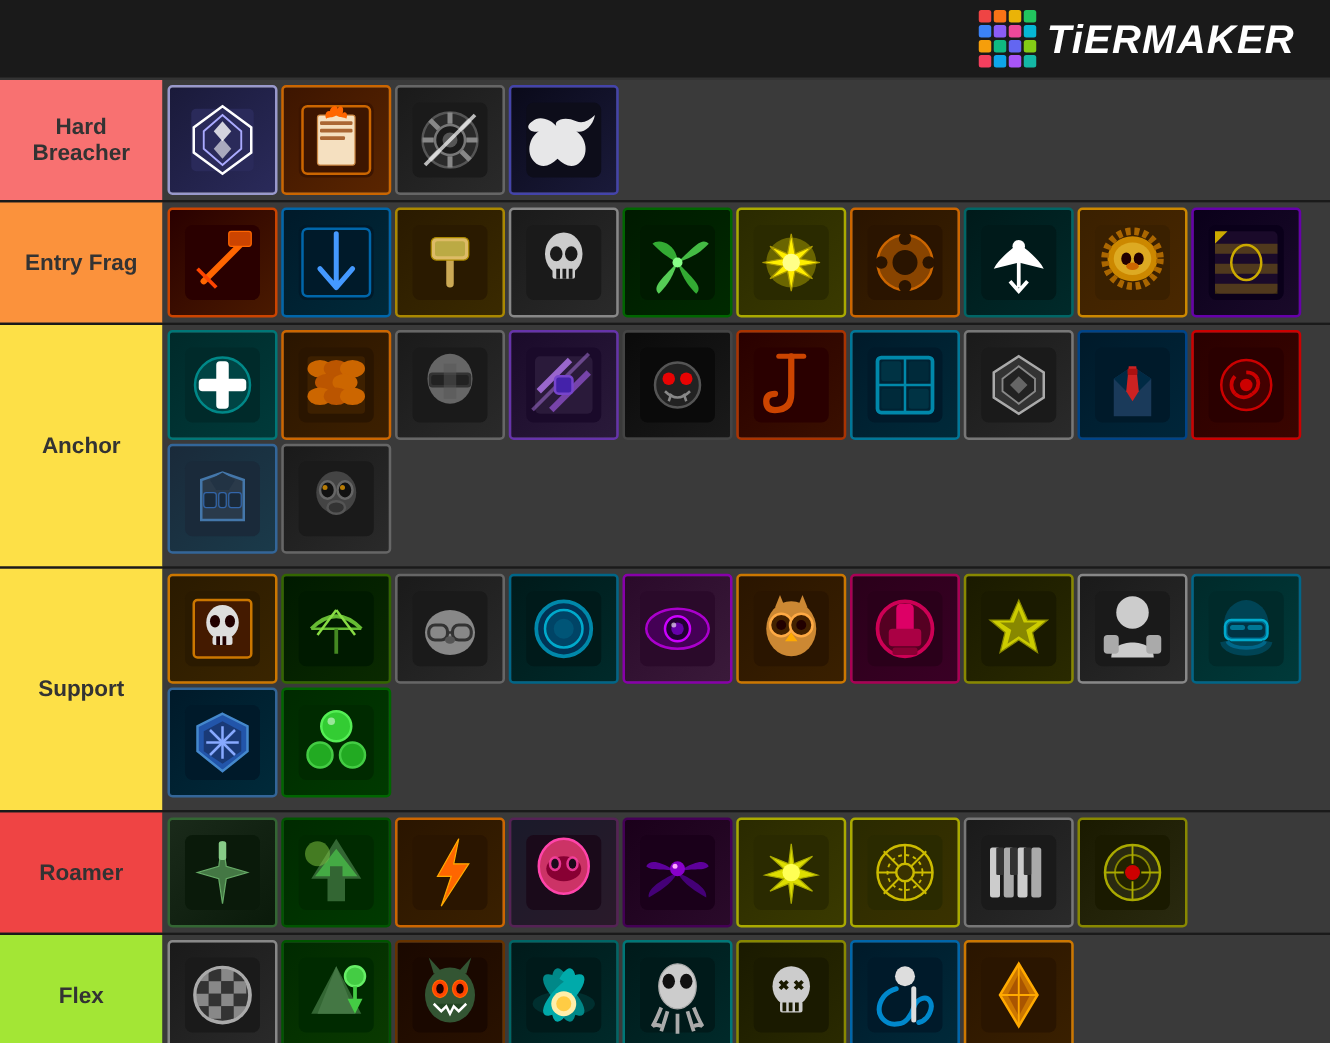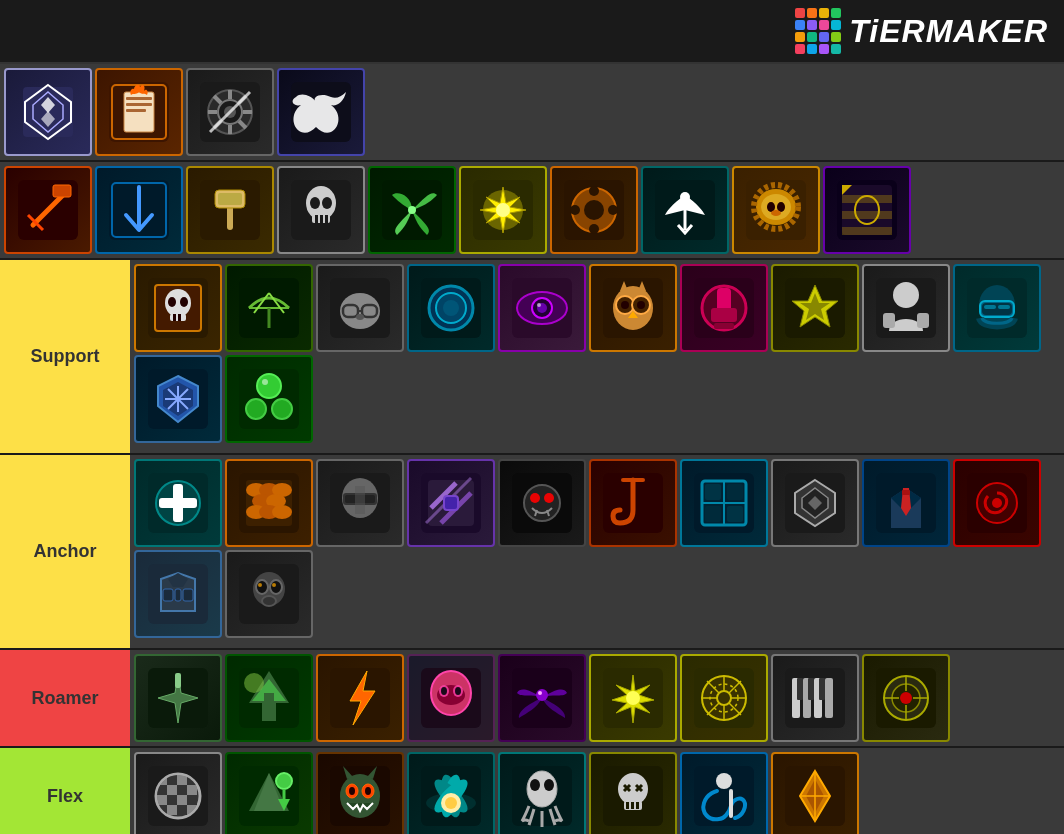--- a/index.html
+++ b/index.html
@@ -7,21 +7,21 @@
       background: #2a2a2a;
       font-family: Arial, sans-serif;
       width: 1064px;
       min-height: 834px;
     }
     .header {
       background: #1a1a1a;
       display: flex;
       align-items: center;
       justify-content: flex-end;
-      padding: 8px 16px;
+      padding: 8px 28px;
       border-bottom: 2px solid #333;
     }
     .tiermaker-logo {
       display: flex;
       align-items: center;
       gap: 8px;
     }
     .logo-grid {
       display: grid;
       grid-template-columns: repeat(4, 10px);
@@ -128,20 +128,21 @@
         <div class="logo-dot" style="background:#a855f7"></div>
         <div class="logo-dot" style="background:#14b8a6"></div>
       </div>
       <div class="logo-text">TiERMAKER</div>
     </div>
   </div>
 
   <div class="tier-table">
 
     <div class="tier-row row-hard-breacher">
+      <div class="tier-label">Hard<br>Breacher</div>
       <div class="tier-items">
 
         <div class="operator-icon" style="background: linear-gradient(135deg, #1a1a3a, #2a2a5a); border-color: #9999cc;">
           <svg width="70" height="70" viewBox="0 0 70 70">
             <rect x="10" y="10" width="50" height="50" rx="4" fill="#2a2a5a"></rect>
             <polygon points="35,8 58,25 58,45 35,62 12,45 12,25" fill="none" stroke="white" stroke-width="2"></polygon>
             <polygon points="35,15 50,28 50,42 35,55 20,42 20,28" fill="none" stroke="#aaaaff" stroke-width="1.5"></polygon>
             <path d="M28,28 L35,20 L42,28 L35,36 Z" fill="white" opacity="0.8"></path>
             <path d="M28,42 L35,34 L42,42 L35,50 Z" fill="white" opacity="0.6"></path>
           </svg>
@@ -188,20 +189,21 @@
           <svg width="70" height="70" viewBox="0 0 70 70">
             <rect x="5" y="5" width="60" height="60" rx="6" fill="#0d0d1a"></rect>
 
             <path d="M10,20 C15,15 25,18 30,25 C25,20 35,15 45,20 C50,22 55,20 60,15 C58,25 50,30 45,28 C55,35 55,50 45,55 C40,57 35,55 30,50 C25,55 20,57 15,55 C5,50 5,35 15,28 C10,30 2,25 10,20Z" fill="white" opacity="0.9"></path>
           </svg>
         </div>
       </div>
     </div>
 
     <div class="tier-row row-entry-frag">
+      <div class="tier-label">Entry Frag</div>
       <div class="tier-items">
 
         <div class="operator-icon" style="background: linear-gradient(135deg, #2a0000, #4a1a00); border-color: #cc4400;">
           <svg width="70" height="70" viewBox="0 0 70 70">
             <rect x="5" y="5" width="60" height="60" rx="6" fill="#2a0000"></rect>
             <path d="M20,50 L50,20" stroke="#ff6600" stroke-width="5" stroke-linecap="round"></path>
             <rect x="40" y="10" width="18" height="12" rx="2" fill="#cc4400" stroke="#ff6600" stroke-width="1"></rect>
             <path d="M15,40 L30,55" stroke="#ff4400" stroke-width="3"></path>
           </svg>
         </div>
@@ -302,181 +304,20 @@
           <svg width="70" height="70" viewBox="0 0 70 70">
             <rect x="5" y="5" width="60" height="60" rx="6" fill="#0a001a"></rect>
 
             <rect x="10" y="10" width="50" height="50" rx="4" fill="#1a0a2a"></rect>
             <path d="M10,20 L10,10 L20,10Z" fill="#ccaa00"></path>
             <rect x="10" y="20" width="50" height="8" fill="#ccaa00" opacity="0.3"></rect>
             <rect x="10" y="36" width="50" height="8" fill="#ccaa00" opacity="0.3"></rect>
             <rect x="10" y="52" width="50" height="8" fill="#ccaa00" opacity="0.3"></rect>
 
             <ellipse cx="35" cy="35" rx="12" ry="14" fill="none" stroke="#ccaa00" stroke-width="2"></ellipse>
-          </svg>
-        </div>
-      </div>
-    </div>
-
-    <div class="tier-row row-support" style="min-height:195px;">
-      <div class="tier-label">Support</div>
-      <div class="tier-items">
-
-        <div class="operator-icon" style="background: linear-gradient(135deg, #2a1a00, #3a2500); border-color: #cc7700;">
-          <svg width="70" height="70" viewBox="0 0 70 70">
-            <rect x="5" y="5" width="60" height="60" rx="6" fill="#2a1a00"></rect>
-
-            <rect x="12" y="12" width="46" height="46" rx="3" fill="#441a00" stroke="#cc7700" stroke-width="2"></rect>
-            <ellipse cx="35" cy="30" rx="13" ry="14" fill="#dddddd"></ellipse>
-            <ellipse cx="29" cy="29" rx="4" ry="5" fill="#220000"></ellipse>
-            <ellipse cx="41" cy="29" rx="4" ry="5" fill="#220000"></ellipse>
-            <rect x="27" y="41" width="16" height="7" rx="2" fill="#dddddd"></rect>
-            <rect x="30" y="41" width="3" height="7" fill="#220000"></rect>
-            <rect x="35" y="41" width="3" height="7" fill="#220000"></rect>
-          </svg>
-        </div>
-
-        <div class="operator-icon" style="background: linear-gradient(135deg, #001a00, #0a2a00); border-color: #336600;">
-          <svg width="70" height="70" viewBox="0 0 70 70">
-            <rect x="5" y="5" width="60" height="60" rx="6" fill="#001a00"></rect>
-
-            <path d="M15,35 Q35,15 55,35" stroke="#66bb33" stroke-width="3" fill="none"></path>
-            <line x1="15" y1="35" x2="55" y2="35" stroke="#66bb33" stroke-width="2"></line>
-            <line x1="35" y1="35" x2="35" y2="55" stroke="#448822" stroke-width="3"></line>
-
-            <line x1="20" y1="40" x2="35" y2="20" stroke="#88dd44" stroke-width="2"></line>
-            <line x1="50" y1="40" x2="35" y2="20" stroke="#88dd44" stroke-width="2"></line>
-          </svg>
-        </div>
-
-        <div class="operator-icon" style="background: linear-gradient(135deg, #1a1a1a, #2a2a2a); border-color: #666;">
-          <svg width="70" height="70" viewBox="0 0 70 70">
-            <rect x="5" y="5" width="60" height="60" rx="6" fill="#1a1a1a"></rect>
-
-            <ellipse cx="35" cy="38" rx="20" ry="18" fill="#888888"></ellipse>
-            <circle cx="22" cy="22" rx="8" fill="#777"></circle>
-            <circle cx="48" cy="22" rx="8" fill="#777"></circle>
-
-            <rect x="18" y="32" width="15" height="12" rx="5" fill="none" stroke="#333" stroke-width="2.5"></rect>
-            <rect x="37" y="32" width="15" height="12" rx="5" fill="none" stroke="#333" stroke-width="2.5"></rect>
-            <line x1="33" y1="38" x2="37" y2="38" stroke="#333" stroke-width="2"></line>
-
-            <ellipse cx="35" cy="44" rx="4" ry="3" fill="#555"></ellipse>
-          </svg>
-        </div>
-
-        <div class="operator-icon" style="background: linear-gradient(135deg, #001a1a, #002a2a); border-color: #006688;">
-          <svg width="70" height="70" viewBox="0 0 70 70">
-            <rect x="5" y="5" width="60" height="60" rx="6" fill="#001a1a"></rect>
-            <circle cx="35" cy="35" r="22" fill="#003355" stroke="#0088aa" stroke-width="3"></circle>
-            <circle cx="35" cy="35" r="15" fill="#004466" stroke="#00aacc" stroke-width="2"></circle>
-            <circle cx="35" cy="35" r="8" fill="#005577"></circle>
-          </svg>
-        </div>
-
-        <div class="operator-icon" style="background: linear-gradient(135deg, #2a0a2a, #3a1a3a); border-color: #8800aa;">
-          <svg width="70" height="70" viewBox="0 0 70 70">
-            <rect x="5" y="5" width="60" height="60" rx="6" fill="#2a0a2a"></rect>
-
-            <ellipse cx="35" cy="35" rx="25" ry="16" fill="#440055" stroke="#aa00cc" stroke-width="2"></ellipse>
-            <circle cx="35" cy="35" r="10" fill="#220033" stroke="#cc00ff" stroke-width="2"></circle>
-            <circle cx="35" cy="35" r="5" fill="#6600aa"></circle>
-            <circle cx="32" cy="32" r="2" fill="white" opacity="0.6"></circle>
-          </svg>
-        </div>
-
-        <div class="operator-icon" style="background: linear-gradient(135deg, #2a1500, #3a2000); border-color: #cc7700;">
-          <svg width="70" height="70" viewBox="0 0 70 70">
-            <rect x="5" y="5" width="60" height="60" rx="6" fill="#2a1500"></rect>
-
-            <ellipse cx="35" cy="35" rx="20" ry="22" fill="#cc8833"></ellipse>
-
-            <polygon points="22,18 26,8 30,18" fill="#cc8833"></polygon>
-            <polygon points="48,18 44,8 40,18" fill="#cc8833"></polygon>
-
-            <circle cx="27" cy="32" r="9" fill="#442200" stroke="#ffaa44" stroke-width="2"></circle>
-            <circle cx="43" cy="32" r="9" fill="#442200" stroke="#ffaa44" stroke-width="2"></circle>
-
-            <circle cx="27" cy="32" r="4" fill="#220000"></circle>
-            <circle cx="43" cy="32" r="4" fill="#220000"></circle>
-
-            <polygon points="35,38 30,45 40,45" fill="#ffaa00"></polygon>
-          </svg>
-        </div>
-
-        <div class="operator-icon" style="background: linear-gradient(135deg, #2a001a, #3a0025); border-color: #aa0055;">
-          <svg width="70" height="70" viewBox="0 0 70 70">
-            <rect x="5" y="5" width="60" height="60" rx="6" fill="#2a001a"></rect>
-            <circle cx="35" cy="35" r="22" fill="#550022" stroke="#cc0055" stroke-width="3"></circle>
-
-            <rect x="28" y="15" width="14" height="25" rx="4" fill="#dd0066"></rect>
-            <rect x="22" y="35" width="26" height="14" rx="3" fill="#aa0044"></rect>
-            <rect x="25" y="50" width="20" height="6" rx="2" fill="#880033"></rect>
-          </svg>
-        </div>
-
-        <div class="operator-icon" style="background: linear-gradient(135deg, #1a1a00, #2a2a00); border-color: #888800;">
-          <svg width="70" height="70" viewBox="0 0 70 70">
-            <rect x="5" y="5" width="60" height="60" rx="6" fill="#1a1a00"></rect>
-
-            <polygon points="35,12 42,28 58,28 46,38 50,54 35,44 20,54 24,38 12,28 28,28" fill="#cccc00" stroke="#888800" stroke-width="1"></polygon>
-            <polygon points="35,20 39,30 50,30 41,36 44,47 35,41 26,47 29,36 20,30 31,30" fill="#888800"></polygon>
-          </svg>
-        </div>
-
-        <div class="operator-icon" style="background: linear-gradient(135deg, #1a1a1a, #2a2a2a); border-color: #888;">
-          <svg width="70" height="70" viewBox="0 0 70 70">
-            <rect x="5" y="5" width="60" height="60" rx="6" fill="#1a1a1a"></rect>
-
-            <ellipse cx="35" cy="22" rx="13" ry="13" fill="#cccccc"></ellipse>
-            <path d="M18,58 C18,42 52,42 52,58Z" fill="#cccccc"></path>
-
-            <rect x="12" y="40" width="12" height="15" rx="3" fill="#aaaaaa"></rect>
-            <rect x="46" y="40" width="12" height="15" rx="3" fill="#aaaaaa"></rect>
-          </svg>
-        </div>
-
-        <div class="operator-icon" style="background: linear-gradient(135deg, #002a2a, #003a3a); border-color: #006688;">
-          <svg width="70" height="70" viewBox="0 0 70 70">
-            <rect x="5" y="5" width="60" height="60" rx="6" fill="#002a2a"></rect>
-
-            <ellipse cx="35" cy="32" rx="18" ry="20" fill="#004455"></ellipse>
-            <rect x="18" y="28" width="34" height="16" rx="5" fill="#006688" stroke="#00aacc" stroke-width="2"></rect>
-            <rect x="20" y="30" width="30" height="12" rx="4" fill="#003344"></rect>
-
-            <rect x="22" y="32" width="12" height="4" rx="2" fill="#0088aa" opacity="0.8"></rect>
-            <rect x="36" y="32" width="12" height="4" rx="2" fill="#0088aa" opacity="0.8"></rect>
-            <path d="M18,45 C20,55 50,55 52,45" stroke="#004455" stroke-width="8" fill="none"></path>
-            <path d="M20,45 C22,52 48,52 50,45" stroke="#006688" stroke-width="3" fill="none"></path>
-          </svg>
-        </div>
-
-        <div class="operator-icon" style="background: linear-gradient(135deg, #001a2a, #002a3a); border-color: #336699;">
-          <svg width="70" height="70" viewBox="0 0 70 70">
-            <rect x="5" y="5" width="60" height="60" rx="6" fill="#001a2a"></rect>
-
-            <path d="M35,12 L55,22 L55,42 L35,58 L15,42 L15,22 Z" fill="#2255aa" stroke="#4488cc" stroke-width="2"></path>
-            <path d="M35,18 L50,26 L50,42 L35,52 L20,42 L20,26 Z" fill="#1a3a77"></path>
-
-            <line x1="35" y1="22" x2="35" y2="48" stroke="#88aaff" stroke-width="2"></line>
-            <line x1="22" y1="35" x2="48" y2="35" stroke="#88aaff" stroke-width="2"></line>
-            <line x1="25" y1="25" x2="45" y2="45" stroke="#88aaff" stroke-width="2"></line>
-            <line x1="45" y1="25" x2="25" y2="45" stroke="#88aaff" stroke-width="2"></line>
-          </svg>
-        </div>
-
-        <div class="operator-icon" style="background: linear-gradient(135deg, #002a00, #003a00); border-color: #006600;">
-          <svg width="70" height="70" viewBox="0 0 70 70">
-            <rect x="5" y="5" width="60" height="60" rx="6" fill="#002a00"></rect>
-
-            <circle cx="35" cy="22" r="12" fill="#33cc33" stroke="#55ee55" stroke-width="2"></circle>
-            <circle cx="22" cy="45" r="10" fill="#22aa22" stroke="#44cc44" stroke-width="2"></circle>
-            <circle cx="48" cy="45" r="10" fill="#22aa22" stroke="#44cc44" stroke-width="2"></circle>
-
-            <circle cx="31" cy="18" r="3" fill="white" opacity="0.5"></circle>
           </svg>
         </div>
       </div>
     </div>
 
     <div class="tier-row row-anchor" style="min-height:195px;">
       <div class="tier-label">Anchor</div>
       <div class="tier-items">
 
         <div class="operator-icon" style="background: linear-gradient(135deg, #002a2a, #003a3a); border-color: #007777;">
@@ -628,20 +469,181 @@
             <rect x="5" y="5" width="60" height="60" rx="6" fill="#1a1a1a"></rect>
 
             <ellipse cx="35" cy="30" rx="16" ry="17" fill="#444444"></ellipse>
             <ellipse cx="28" cy="28" rx="6" ry="7" fill="#111111" stroke="#666" stroke-width="2"></ellipse>
             <ellipse cx="42" cy="28" rx="6" ry="7" fill="#111111" stroke="#666" stroke-width="2"></ellipse>
 
             <ellipse cx="35" cy="42" rx="7" ry="5" fill="#333333" stroke="#555" stroke-width="2"></ellipse>
 
             <circle cx="26" cy="26" r="2" fill="#ffaa00" opacity="0.7"></circle>
             <circle cx="40" cy="26" r="2" fill="#ffaa00" opacity="0.7"></circle>
+          </svg>
+        </div>
+      </div>
+    </div>
+
+    <div class="tier-row row-support" style="min-height:195px;">
+      <div class="tier-label">Support</div>
+      <div class="tier-items">
+
+        <div class="operator-icon" style="background: linear-gradient(135deg, #2a1a00, #3a2500); border-color: #cc7700;">
+          <svg width="70" height="70" viewBox="0 0 70 70">
+            <rect x="5" y="5" width="60" height="60" rx="6" fill="#2a1a00"></rect>
+
+            <rect x="12" y="12" width="46" height="46" rx="3" fill="#441a00" stroke="#cc7700" stroke-width="2"></rect>
+            <ellipse cx="35" cy="30" rx="13" ry="14" fill="#dddddd"></ellipse>
+            <ellipse cx="29" cy="29" rx="4" ry="5" fill="#220000"></ellipse>
+            <ellipse cx="41" cy="29" rx="4" ry="5" fill="#220000"></ellipse>
+            <rect x="27" y="41" width="16" height="7" rx="2" fill="#dddddd"></rect>
+            <rect x="30" y="41" width="3" height="7" fill="#220000"></rect>
+            <rect x="35" y="41" width="3" height="7" fill="#220000"></rect>
+          </svg>
+        </div>
+
+        <div class="operator-icon" style="background: linear-gradient(135deg, #001a00, #0a2a00); border-color: #336600;">
+          <svg width="70" height="70" viewBox="0 0 70 70">
+            <rect x="5" y="5" width="60" height="60" rx="6" fill="#001a00"></rect>
+
+            <path d="M15,35 Q35,15 55,35" stroke="#66bb33" stroke-width="3" fill="none"></path>
+            <line x1="15" y1="35" x2="55" y2="35" stroke="#66bb33" stroke-width="2"></line>
+            <line x1="35" y1="35" x2="35" y2="55" stroke="#448822" stroke-width="3"></line>
+
+            <line x1="20" y1="40" x2="35" y2="20" stroke="#88dd44" stroke-width="2"></line>
+            <line x1="50" y1="40" x2="35" y2="20" stroke="#88dd44" stroke-width="2"></line>
+          </svg>
+        </div>
+
+        <div class="operator-icon" style="background: linear-gradient(135deg, #1a1a1a, #2a2a2a); border-color: #666;">
+          <svg width="70" height="70" viewBox="0 0 70 70">
+            <rect x="5" y="5" width="60" height="60" rx="6" fill="#1a1a1a"></rect>
+
+            <ellipse cx="35" cy="38" rx="20" ry="18" fill="#888888"></ellipse>
+            <circle cx="22" cy="22" rx="8" fill="#777"></circle>
+            <circle cx="48" cy="22" rx="8" fill="#777"></circle>
+
+            <rect x="18" y="32" width="15" height="12" rx="5" fill="none" stroke="#333" stroke-width="2.5"></rect>
+            <rect x="37" y="32" width="15" height="12" rx="5" fill="none" stroke="#333" stroke-width="2.5"></rect>
+            <line x1="33" y1="38" x2="37" y2="38" stroke="#333" stroke-width="2"></line>
+
+            <ellipse cx="35" cy="44" rx="4" ry="3" fill="#555"></ellipse>
+          </svg>
+        </div>
+
+        <div class="operator-icon" style="background: linear-gradient(135deg, #001a1a, #002a2a); border-color: #006688;">
+          <svg width="70" height="70" viewBox="0 0 70 70">
+            <rect x="5" y="5" width="60" height="60" rx="6" fill="#001a1a"></rect>
+            <circle cx="35" cy="35" r="22" fill="#003355" stroke="#0088aa" stroke-width="3"></circle>
+            <circle cx="35" cy="35" r="15" fill="#004466" stroke="#00aacc" stroke-width="2"></circle>
+            <circle cx="35" cy="35" r="8" fill="#005577"></circle>
+          </svg>
+        </div>
+
+        <div class="operator-icon" style="background: linear-gradient(135deg, #2a0a2a, #3a1a3a); border-color: #8800aa;">
+          <svg width="70" height="70" viewBox="0 0 70 70">
+            <rect x="5" y="5" width="60" height="60" rx="6" fill="#2a0a2a"></rect>
+
+            <ellipse cx="35" cy="35" rx="25" ry="16" fill="#440055" stroke="#aa00cc" stroke-width="2"></ellipse>
+            <circle cx="35" cy="35" r="10" fill="#220033" stroke="#cc00ff" stroke-width="2"></circle>
+            <circle cx="35" cy="35" r="5" fill="#6600aa"></circle>
+            <circle cx="32" cy="32" r="2" fill="white" opacity="0.6"></circle>
+          </svg>
+        </div>
+
+        <div class="operator-icon" style="background: linear-gradient(135deg, #2a1500, #3a2000); border-color: #cc7700;">
+          <svg width="70" height="70" viewBox="0 0 70 70">
+            <rect x="5" y="5" width="60" height="60" rx="6" fill="#2a1500"></rect>
+
+            <ellipse cx="35" cy="35" rx="20" ry="22" fill="#cc8833"></ellipse>
+
+            <polygon points="22,18 26,8 30,18" fill="#cc8833"></polygon>
+            <polygon points="48,18 44,8 40,18" fill="#cc8833"></polygon>
+
+            <circle cx="27" cy="32" r="9" fill="#442200" stroke="#ffaa44" stroke-width="2"></circle>
+            <circle cx="43" cy="32" r="9" fill="#442200" stroke="#ffaa44" stroke-width="2"></circle>
+
+            <circle cx="27" cy="32" r="4" fill="#220000"></circle>
+            <circle cx="43" cy="32" r="4" fill="#220000"></circle>
+
+            <polygon points="35,38 30,45 40,45" fill="#ffaa00"></polygon>
+          </svg>
+        </div>
+
+        <div class="operator-icon" style="background: linear-gradient(135deg, #2a001a, #3a0025); border-color: #aa0055;">
+          <svg width="70" height="70" viewBox="0 0 70 70">
+            <rect x="5" y="5" width="60" height="60" rx="6" fill="#2a001a"></rect>
+            <circle cx="35" cy="35" r="22" fill="#550022" stroke="#cc0055" stroke-width="3"></circle>
+
+            <rect x="28" y="15" width="14" height="25" rx="4" fill="#dd0066"></rect>
+            <rect x="22" y="35" width="26" height="14" rx="3" fill="#aa0044"></rect>
+            <rect x="25" y="50" width="20" height="6" rx="2" fill="#880033"></rect>
+          </svg>
+        </div>
+
+        <div class="operator-icon" style="background: linear-gradient(135deg, #1a1a00, #2a2a00); border-color: #888800;">
+          <svg width="70" height="70" viewBox="0 0 70 70">
+            <rect x="5" y="5" width="60" height="60" rx="6" fill="#1a1a00"></rect>
+
+            <polygon points="35,12 42,28 58,28 46,38 50,54 35,44 20,54 24,38 12,28 28,28" fill="#cccc00" stroke="#888800" stroke-width="1"></polygon>
+            <polygon points="35,20 39,30 50,30 41,36 44,47 35,41 26,47 29,36 20,30 31,30" fill="#888800"></polygon>
+          </svg>
+        </div>
+
+        <div class="operator-icon" style="background: linear-gradient(135deg, #1a1a1a, #2a2a2a); border-color: #888;">
+          <svg width="70" height="70" viewBox="0 0 70 70">
+            <rect x="5" y="5" width="60" height="60" rx="6" fill="#1a1a1a"></rect>
+
+            <ellipse cx="35" cy="22" rx="13" ry="13" fill="#cccccc"></ellipse>
+            <path d="M18,58 C18,42 52,42 52,58Z" fill="#cccccc"></path>
+
+            <rect x="12" y="40" width="12" height="15" rx="3" fill="#aaaaaa"></rect>
+            <rect x="46" y="40" width="12" height="15" rx="3" fill="#aaaaaa"></rect>
+          </svg>
+        </div>
+
+        <div class="operator-icon" style="background: linear-gradient(135deg, #002a2a, #003a3a); border-color: #006688;">
+          <svg width="70" height="70" viewBox="0 0 70 70">
+            <rect x="5" y="5" width="60" height="60" rx="6" fill="#002a2a"></rect>
+
+            <ellipse cx="35" cy="32" rx="18" ry="20" fill="#004455"></ellipse>
+            <rect x="18" y="28" width="34" height="16" rx="5" fill="#006688" stroke="#00aacc" stroke-width="2"></rect>
+            <rect x="20" y="30" width="30" height="12" rx="4" fill="#003344"></rect>
+
+            <rect x="22" y="32" width="12" height="4" rx="2" fill="#0088aa" opacity="0.8"></rect>
+            <rect x="36" y="32" width="12" height="4" rx="2" fill="#0088aa" opacity="0.8"></rect>
+            <path d="M18,45 C20,55 50,55 52,45" stroke="#004455" stroke-width="8" fill="none"></path>
+            <path d="M20,45 C22,52 48,52 50,45" stroke="#006688" stroke-width="3" fill="none"></path>
+          </svg>
+        </div>
+
+        <div class="operator-icon" style="background: linear-gradient(135deg, #001a2a, #002a3a); border-color: #336699;">
+          <svg width="70" height="70" viewBox="0 0 70 70">
+            <rect x="5" y="5" width="60" height="60" rx="6" fill="#001a2a"></rect>
+
+            <path d="M35,12 L55,22 L55,42 L35,58 L15,42 L15,22 Z" fill="#2255aa" stroke="#4488cc" stroke-width="2"></path>
+            <path d="M35,18 L50,26 L50,42 L35,52 L20,42 L20,26 Z" fill="#1a3a77"></path>
+
+            <line x1="35" y1="22" x2="35" y2="48" stroke="#88aaff" stroke-width="2"></line>
+            <line x1="22" y1="35" x2="48" y2="35" stroke="#88aaff" stroke-width="2"></line>
+            <line x1="25" y1="25" x2="45" y2="45" stroke="#88aaff" stroke-width="2"></line>
+            <line x1="45" y1="25" x2="25" y2="45" stroke="#88aaff" stroke-width="2"></line>
+          </svg>
+        </div>
+
+        <div class="operator-icon" style="background: linear-gradient(135deg, #002a00, #003a00); border-color: #006600;">
+          <svg width="70" height="70" viewBox="0 0 70 70">
+            <rect x="5" y="5" width="60" height="60" rx="6" fill="#002a00"></rect>
+
+            <circle cx="35" cy="22" r="12" fill="#33cc33" stroke="#55ee55" stroke-width="2"></circle>
+            <circle cx="22" cy="45" r="10" fill="#22aa22" stroke="#44cc44" stroke-width="2"></circle>
+            <circle cx="48" cy="45" r="10" fill="#22aa22" stroke="#44cc44" stroke-width="2"></circle>
+
+            <circle cx="31" cy="18" r="3" fill="white" opacity="0.5"></circle>
           </svg>
         </div>
       </div>
     </div>
 
     <div class="tier-row row-roamer">
       <div class="tier-label">Roamer</div>
       <div class="tier-items">
 
         <div class="operator-icon" style="background: linear-gradient(135deg, #1a2a1a, #0a1a0a); border-color: #336633;">

